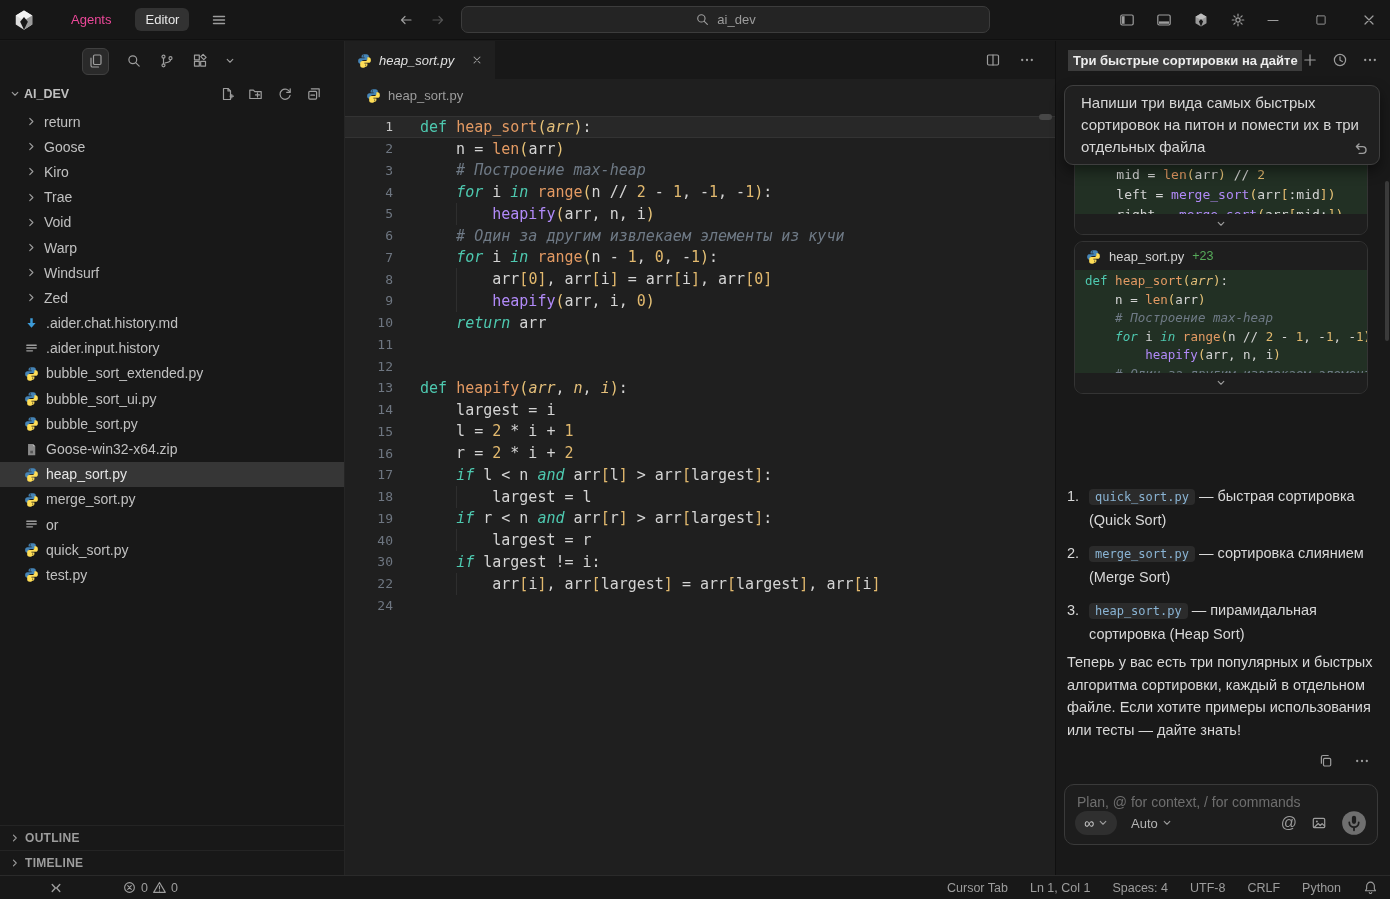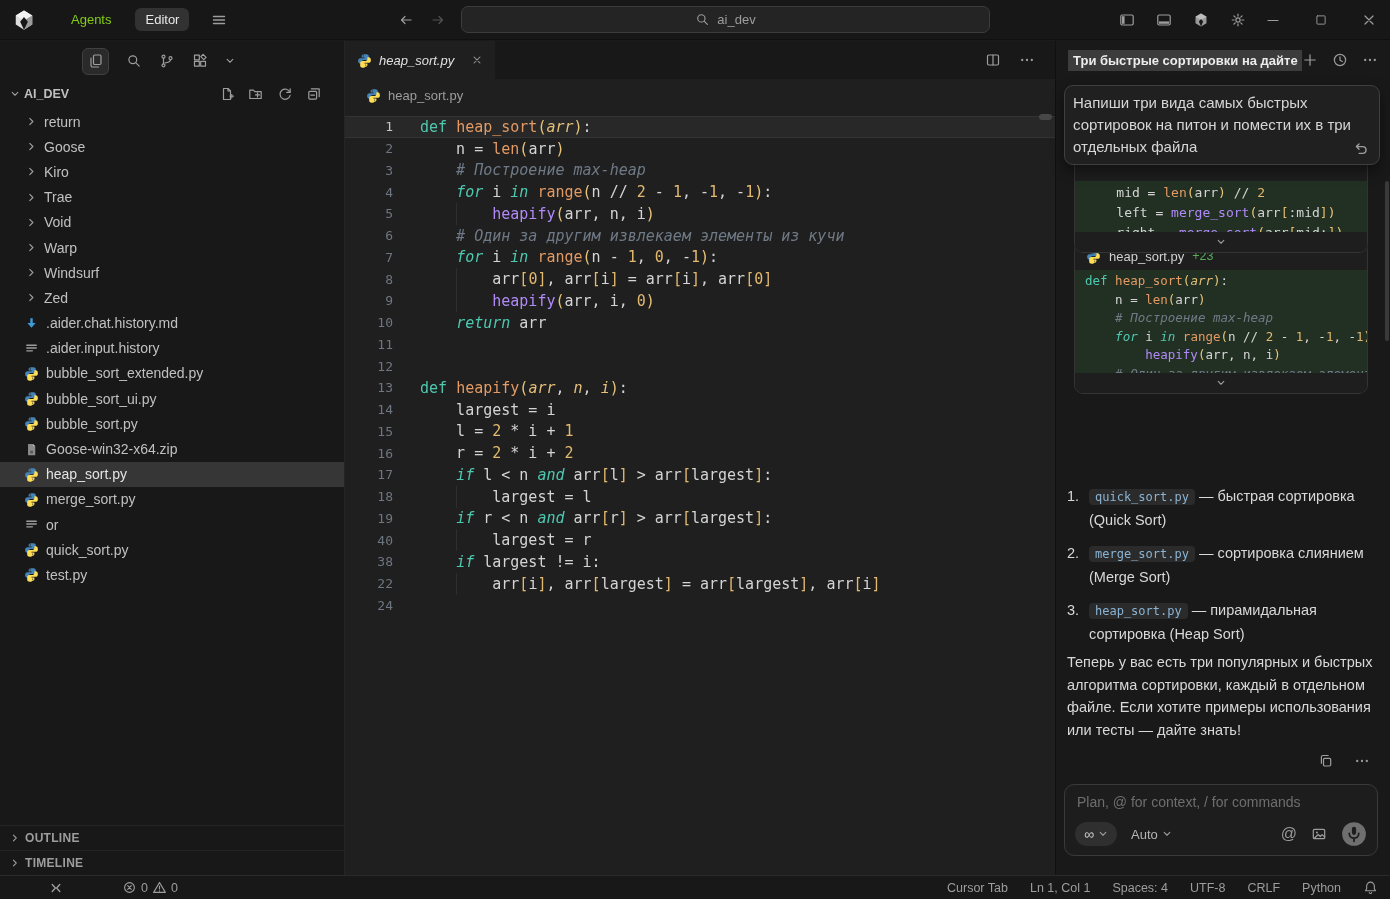--- a/index.html
+++ b/index.html
@@ -9,21 +9,21 @@
   .icon svg{width:100%;height:100%;display:block}
   .icon.sm{width:15px;height:15px}
   .icon.xs{width:10px;height:10px}
   .icon.xxs{width:12px;height:12px}
   .icon.lg{width:22px;height:22px}
 
   
   .titlebar{position:absolute;top:0;left:0;right:0;height:40px;background:#171717;border-bottom:1px solid #101010;display:flex;align-items:center}
   .tb-left{display:flex;align-items:center;height:100%}
   .tb-logo{margin-left:13px}
-  .tb-tab{color:#84cc16;font-size:13px;margin-left:26px;padding:4px 10px;border-radius:6px;cursor:default}
+  .tb-tab{color:#ec4899;font-size:13px;margin-left:26px;padding:4px 10px;border-radius:6px;cursor:default}
   .tb-tab.active{background:#323232;color:#e8e8e8;margin-left:14px}
   .tb-menu{margin-left:22px}
   .nav-arrow{position:absolute;top:12px}
   .nav-back{left:398px}
   .nav-fwd{left:430px;opacity:.45}
   .searchbox{position:absolute;left:461px;top:6px;width:529px;height:27px;background:#242424;border:1px solid #3c3c3c;border-radius:7px;display:flex;align-items:center;justify-content:center;gap:7px;color:#9c9c9c;font-size:13px}
   .tb-right{position:absolute;right:0;top:0;height:40px;display:flex;align-items:center}
   .tb-right .icon{margin-left:21px}
   .win-ctl{width:42px;height:40px;display:flex;align-items:center;justify-content:center;margin-left:6px}
   .win-ctl .icon{margin-left:0}
@@ -71,43 +71,43 @@
   .tok-par{color:#e8c478}
   .tok-prm{color:#e5c07b;font-style:italic}
   .tok-cm{color:#6f7a86;font-style:italic}
   .tok-tx{color:#d4d4d4}
 
   
   .rightpanel{flex:1;background:#191919;border-left:1px solid #101010;position:relative}
   .chat-header{position:absolute;top:0;left:0;right:0;height:38px;display:flex;align-items:center;padding:0 12px}
   .chat-title{background:#3c3c3c;color:#ececec;font-weight:700;font-size:13px;padding:3px 5px;width:238px;white-space:nowrap;overflow:hidden}
   .chat-header-actions{margin-left:auto;display:flex;gap:14px}
-  .user-msg{position:absolute;top:44px;left:8px;right:10px;background:#202020;border:1px solid #3f3f3f;border-radius:9px;padding:6px 8px;font-size:15px;line-height:22px;color:#d6d6d6;z-index:5;box-shadow:0 6px 14px rgba(0,0,0,.45)}
+  .user-msg{position:absolute;top:44px;left:8px;right:10px;background:#202020;border:1px solid #3f3f3f;border-radius:9px;padding:6px 16px;font-size:15px;line-height:22px;color:#d6d6d6;z-index:5;box-shadow:0 6px 14px rgba(0,0,0,.45)}
   .msg-undo{position:absolute;right:10px;bottom:7px}
   .card{position:absolute;left:18px;right:22px;background:#1e1e1e;border:1px solid #343434;border-radius:9px;overflow:hidden;display:flex;flex-direction:column}
-  .merge-card{top:112px;height:100px;z-index:1}
+  .merge-card{top:94px;height:100px;z-index:1}
   .heap-card{top:200px;height:153px}
   .card-header{height:27px;flex:none;display:flex;align-items:center;gap:8px;padding:0 11px;background:#1e1e1e}
   .heap-card .card-header{height:28px}
   .card-file{font-size:13px;color:#d2d2d2}
   .card-badge{font-size:12.5px;color:#57ab5a}
   .card-body{flex:1;overflow:hidden;background:#223024;padding:2px 10px 0;font-family:"DejaVu Sans Mono","Liberation Mono",monospace}
   .cc-line{white-space:pre}
   .merge-card .cc-line{font-size:13px;line-height:20px}
   .heap-card .cc-line{font-size:12.5px;line-height:18.5px}
   .card-footer{height:20px;flex:none;display:flex;align-items:center;justify-content:center;background:#1e1e1e}
   .chat-text{position:absolute;left:11px;right:16px;font-size:14.5px;line-height:22.5px;color:#d8d8d8}
   .chat-intro{top:366px}
   .chat-outro{top:610px}
   #chat-list{position:absolute;top:444px;left:11px;right:12px}
   .chat-li{display:flex;margin-bottom:10px;font-size:14.5px;line-height:23px;color:#d8d8d8}
   .li-num{width:22px;flex:none}
   .inline-code{font-family:"DejaVu Sans Mono","Liberation Mono",monospace;font-size:12px;color:#8ab4d4;background:#2b2b2b;border-radius:4px;padding:1px 6px}
   .chat-actions{position:absolute;top:712px;right:20px;display:flex;gap:20px}
-  .chat-inputbox{position:absolute;top:743px;left:8px;right:12px;height:72px;background:#1d1d1d;border:1px solid #3a3a3a;border-radius:10px}
+  .chat-inputbox{position:absolute;top:743px;left:8px;right:12px;height:61px;background:#1d1d1d;border:1px solid #3a3a3a;border-radius:10px}
   .ci-input{position:absolute;top:9px;left:12px;right:12px;background:transparent;border:none;outline:none;color:#bdbdbd;font-size:14px;font-family:"Liberation Sans","DejaVu Sans",sans-serif}
   .ci-input::placeholder{color:#6e6e6e}
   .ci-controls{position:absolute;left:10px;right:10px;bottom:8px;display:flex;align-items:center}
   .ci-pill{height:24px;display:flex;align-items:center;gap:4px;background:#2f2f2f;border-radius:13px;padding:0 9px;color:#c8c8c8;font-size:14px}
   .ci-mode{display:flex;align-items:center;gap:4px;margin-left:14px;color:#b4b4b4;font-size:13px}
   .ci-right{margin-left:auto;display:flex;align-items:center;gap:14px}
   .ci-at{font-size:16px;color:#9a9a9a}
   .mic{width:26px;height:26px}
   .panel-scroll{position:absolute;top:140px;right:1px;width:4px;height:160px;background:#3a3a3a;border-radius:2px}
 
@@ -585,21 +585,21 @@
         <div class="code-line">
           <span class="ln">19</span>
           <span class="lc"><span class="tok-tx">    </span><span class="tok-ctl">if</span><span class="tok-tx"> r &lt; n </span><span class="tok-ctl">and</span><span class="tok-tx"> arr</span><span class="tok-br">[</span><span class="tok-tx">r</span><span class="tok-br">]</span><span class="tok-tx"> &gt; arr</span><span class="tok-br">[</span><span class="tok-tx">largest</span><span class="tok-br">]</span><span class="tok-tx">:</span></span>
         </div>
         <div class="code-line">
           <span class="ln">40</span>
           <span class="lc"><span class="tok-tx">        largest = r</span></span>
           <span class="guide" style="left: 111.1px;"></span>
         </div>
         <div class="code-line">
-          <span class="ln">38</span>
+          <span class="ln">30</span>
           <span class="lc"><span class="tok-tx">    </span><span class="tok-ctl">if</span><span class="tok-tx"> largest != i:</span></span>
         </div>
         <div class="code-line">
           <span class="ln">22</span>
           <span class="lc"><span class="tok-tx">        arr</span><span class="tok-br">[</span><span class="tok-tx">i</span><span class="tok-br">]</span><span class="tok-tx">, arr</span><span class="tok-br">[</span><span class="tok-tx">largest</span><span class="tok-br">]</span><span class="tok-tx"> = arr</span><span class="tok-br">[</span><span class="tok-tx">largest</span><span class="tok-br">]</span><span class="tok-tx">, arr</span><span class="tok-br">[</span><span class="tok-tx">i</span><span class="tok-br">]</span></span>
           <span class="guide" style="left: 111.1px;"></span>
         </div>
         <div class="code-line">
           <span class="ln">24</span>
           <span class="lc"></span>

